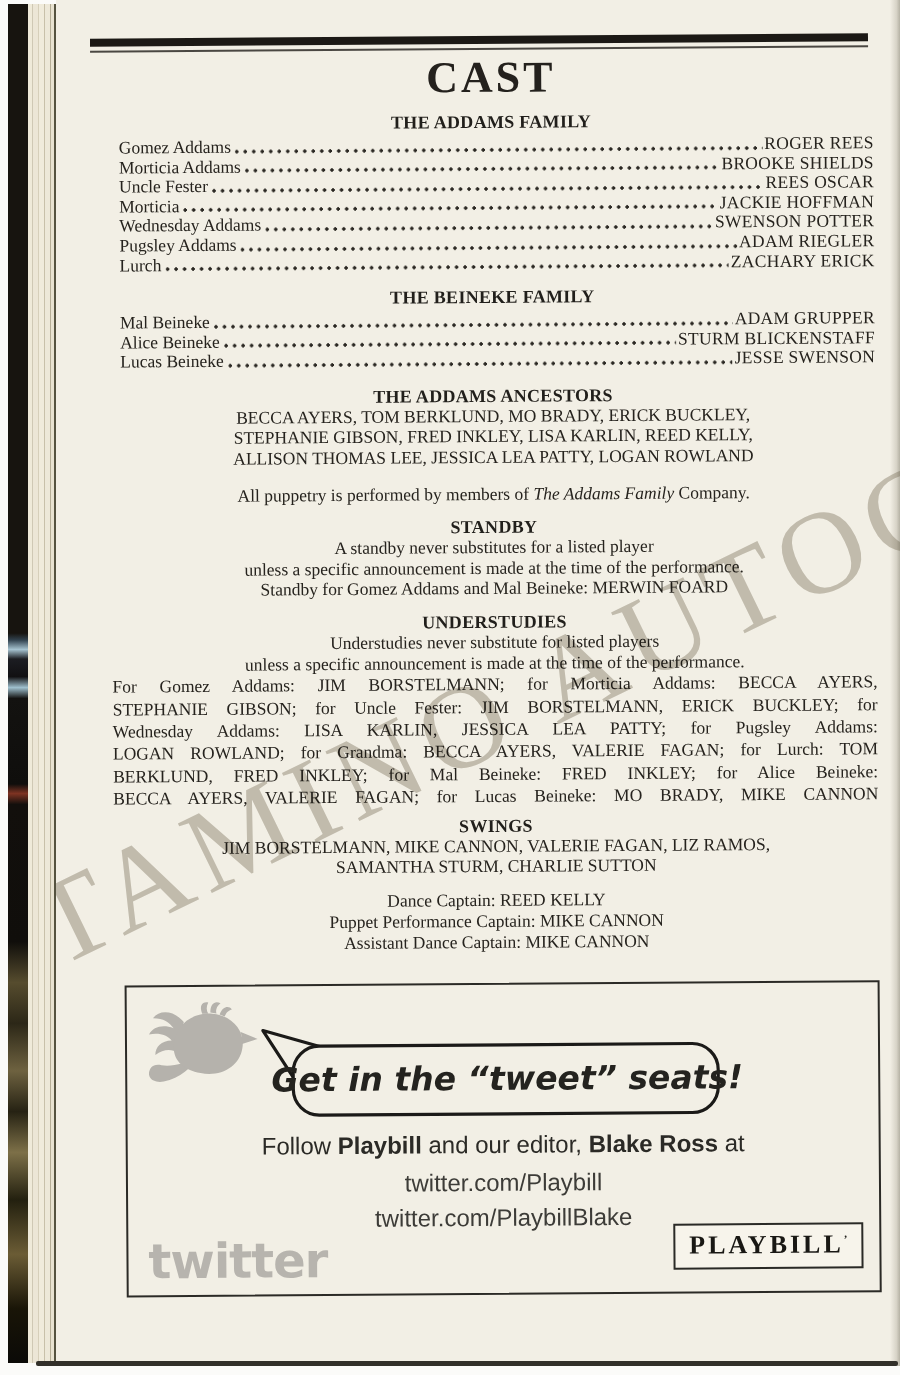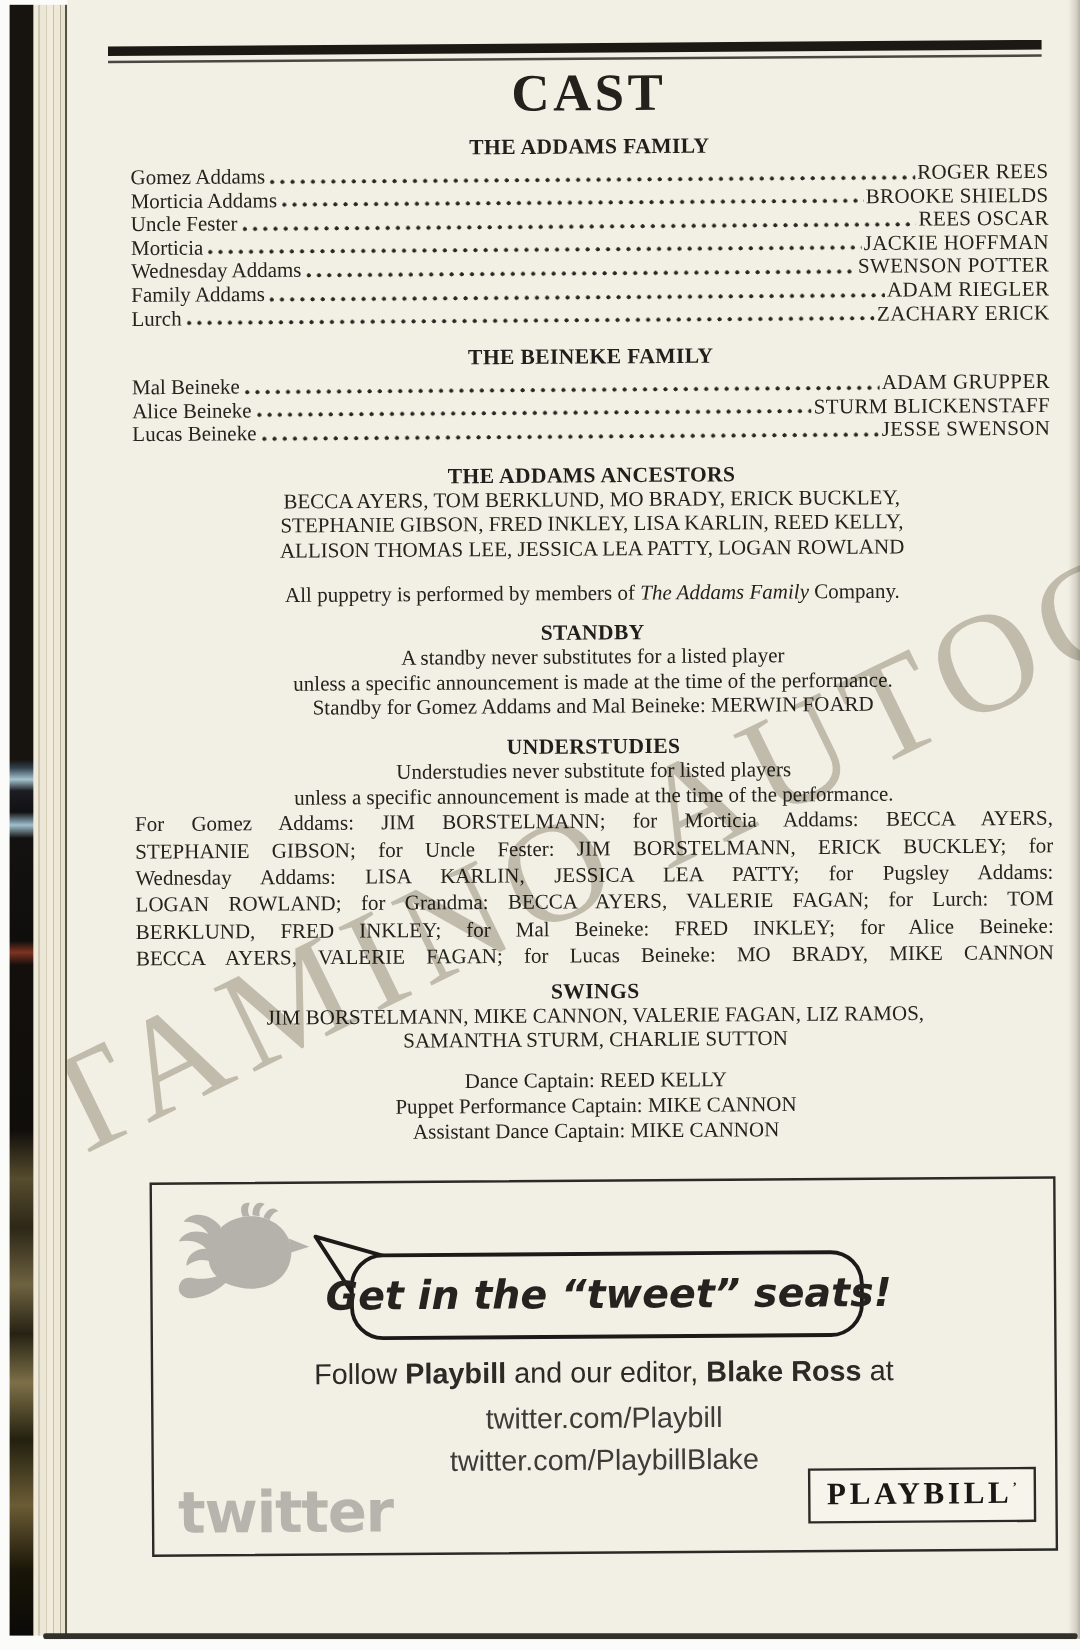--- a/index.html
+++ b/index.html
@@ -36,21 +36,21 @@
   .top-rule{margin:36px 28px 0 38px;}
   .top-rule .thick{height:8px;background:#1c1915;}
   .top-rule .thin{height:2px;background:#4a4742;margin-top:4px;}
   .text-col{margin:0 23px 0 56px;}
   .cast-title{margin-top:6px;text-align:center;font-size:44px;line-height:44px;font-weight:bold;
     letter-spacing:3px;color:#24211d;}
   .sec-head{margin-top:12px;text-align:center;font-size:18px;line-height:20px;font-weight:bold;color:#211f1b;letter-spacing:.3px;}
   .sec-head.mt14{margin-top:14px;} .sec-head.mt16{margin-top:16px;} .sec-head.mt8{margin-top:8px;}
   .cast-rows{margin-top:4px;}
   .cast-row{display:flex;align-items:baseline;font-size:17.5px;line-height:19.6px;color:#26231e;}
-  .role{white-space:nowrap;}
+  .role{white-space:nowrap;margin-left:10px;}
   .actor{white-space:nowrap;letter-spacing:.3px;}
   .dot-leader{flex:1;align-self:flex-end;height:14px;margin:0 2px 3px 4px;
     background-image:radial-gradient(circle at 2px 11px,#2a2722 1.5px,transparent 1.9px);
     background-size:8.5px 14px;background-repeat:repeat-x;}
   .c-line{text-align:center;font-size:17.5px;line-height:20.4px;color:#26231e;}
   .note{margin-top:16px;text-align:center;font-size:17.5px;line-height:22px;color:#26231e;}
   .assign{margin-top:0;}
   .assign .j-line{font-size:17.5px;line-height:22.4px;text-align:justify;text-align-last:justify;color:#26231e;}
   .captains{margin-top:14px;}
   .captains .c-line{line-height:21px;}
@@ -112,21 +112,21 @@
               <span class="role">Morticia</span>
               <span class="dot-leader"></span>
               <span class="actor">JACKIE HOFFMAN</span>
             </div>
           <div class="cast-row">
               <span class="role">Wednesday Addams</span>
               <span class="dot-leader"></span>
               <span class="actor">SWENSON POTTER</span>
             </div>
           <div class="cast-row">
-              <span class="role">Family Addams</span>
+              <span class="role">Pugsley Addams</span>
               <span class="dot-leader"></span>
               <span class="actor">ADAM RIEGLER</span>
             </div>
           <div class="cast-row">
               <span class="role">Lurch</span>
               <span class="dot-leader"></span>
               <span class="actor">ZACHARY ERICK</span>
             </div>
         </div>
 

